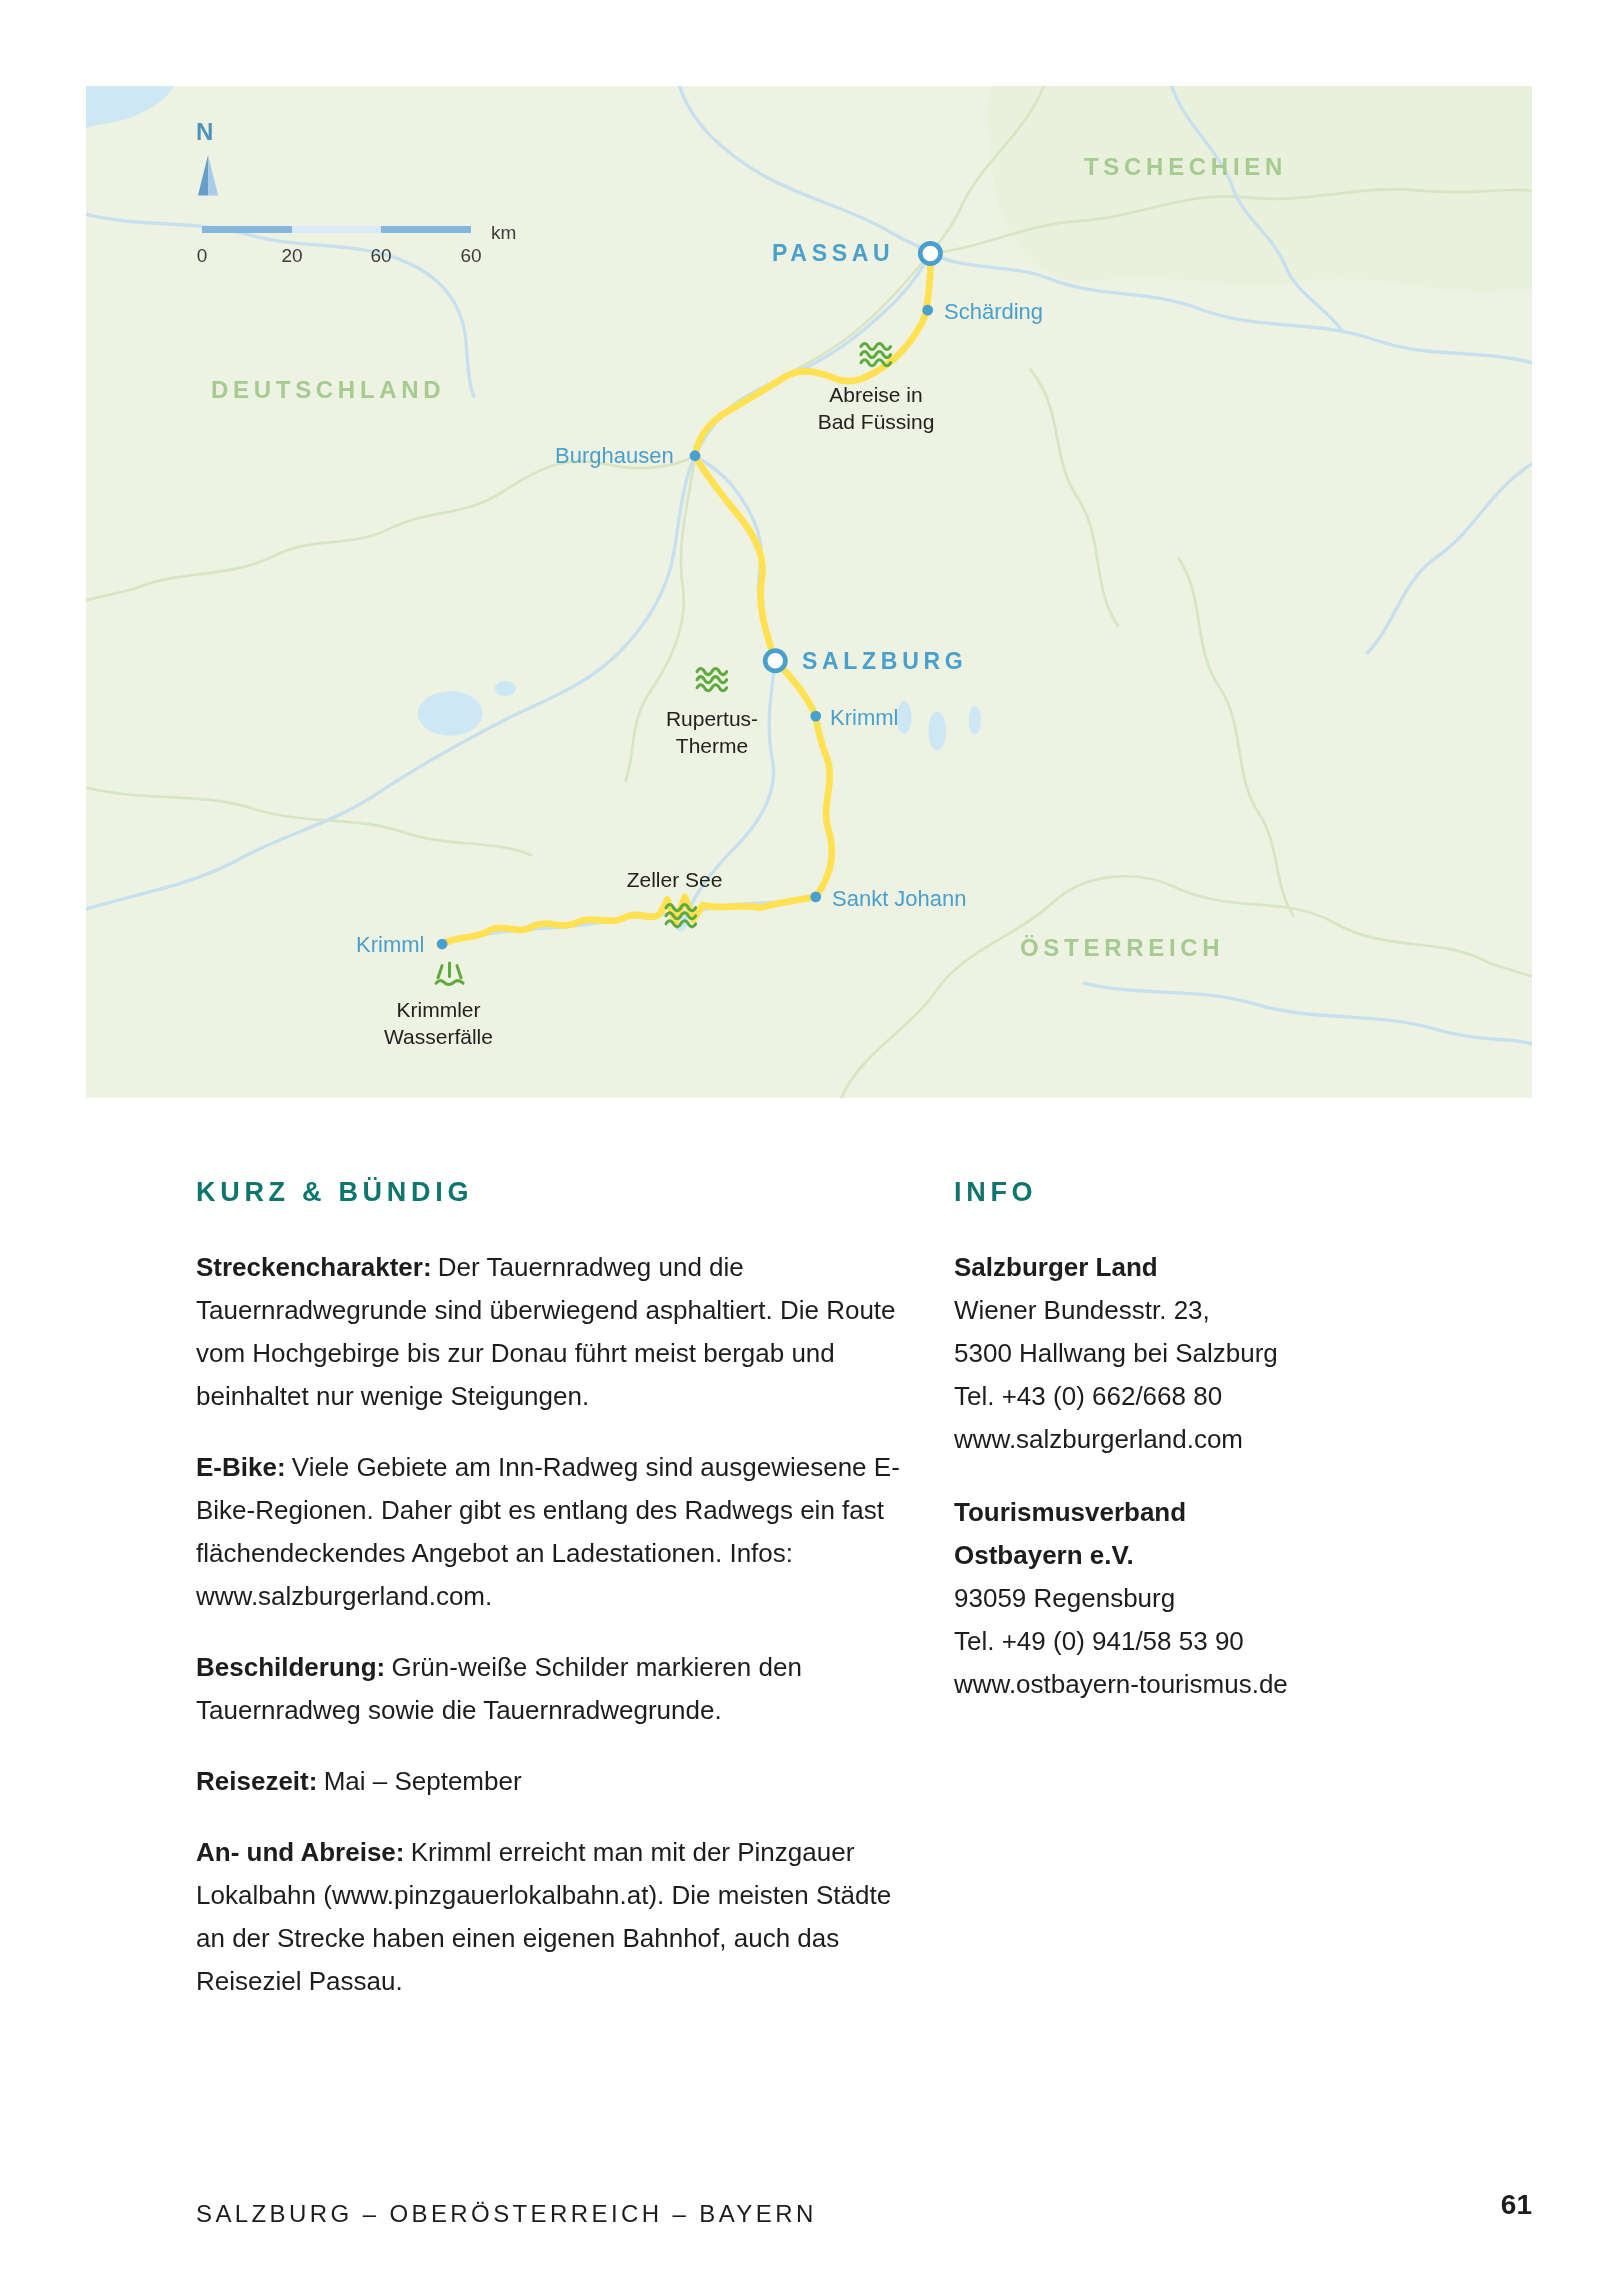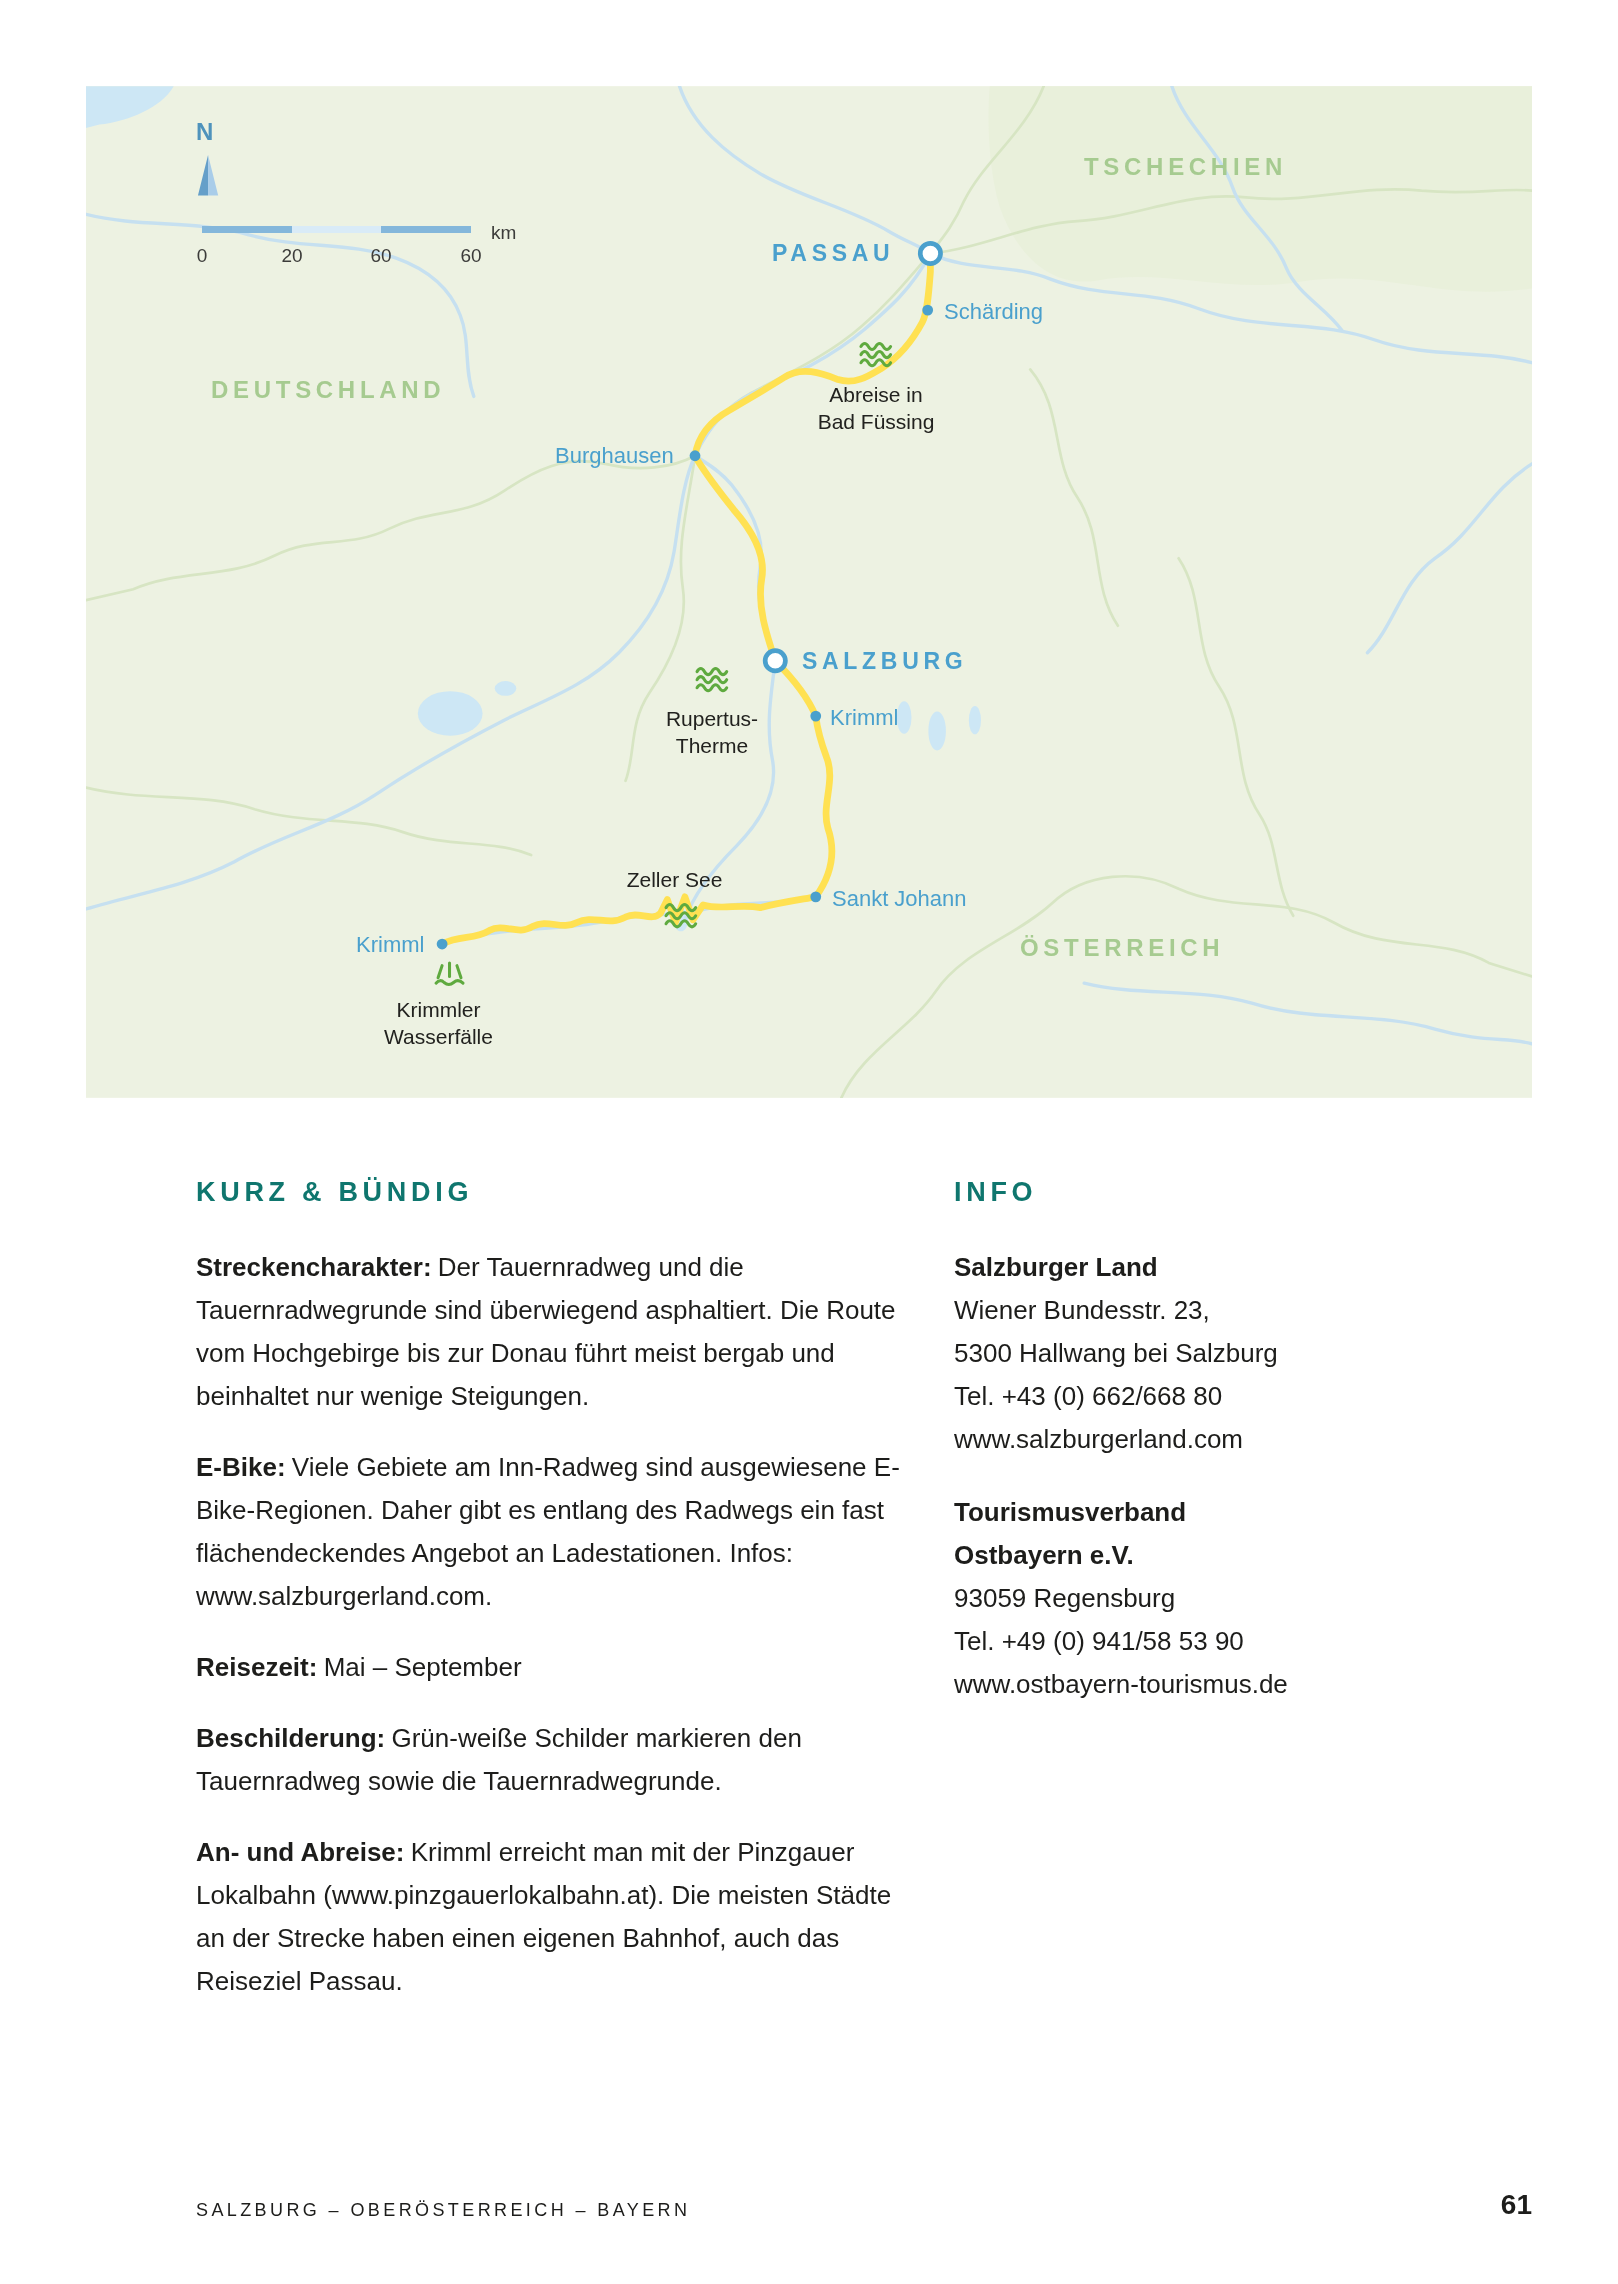--- a/index.html
+++ b/index.html
@@ -29,21 +29,21 @@
   .col{position:absolute;top:1177px;}
   .col-left{left:196px;width:705px;}
   .col-right{left:954px;width:533px;}
   .heading{color:#0f766e;font-size:27px;font-weight:bold;letter-spacing:4.7px;margin:0 0 38px 0;}
   .para{font-size:26px;line-height:43px;margin:0 0 28px 0;color:#1d1d1b;}
   .para strong{margin-right:0.24em;}
   .info-block{font-size:26px;line-height:43px;margin:0 0 30px 0;color:#1d1d1b;}
   .info-title{font-weight:bold;}
 
   
-  .footer-left{position:absolute;left:196px;top:2200px;font-size:18px;letter-spacing:3.4px;color:#1d1d1b;}
+  .footer-left{position:absolute;left:196px;top:2200px;font-size:24px;letter-spacing:3.4px;color:#1d1d1b;}
   .page-number{position:absolute;right:86px;top:2189px;font-size:28px;font-weight:bold;color:#1d1d1b;}
 </style>
 </head>
 <body>
 
 <div class="page">
 
   <div class="map">
     <svg viewBox="0 0 2144 1500" width="1446" height="1012">
       <rect x="0" y="0" width="2144" height="1500" fill="#edf2e2"></rect>
@@ -166,24 +166,24 @@
   <div class="col col-left">
     <div class="heading">KURZ &amp; BÜNDIG</div>
 
     <p class="para">
       <strong>Streckencharakter:</strong><span>Der Tauernradweg und die Tauernradwegrunde sind überwiegend asphaltiert. Die Route vom Hochgebirge bis zur Donau führt meist bergab und beinhaltet nur wenige Steigungen.</span>
     </p>
     <p class="para">
       <strong>E-Bike:</strong><span>Viele Gebiete am Inn-Radweg sind ausgewiesene E-Bike-Regionen. Daher gibt es entlang des Radwegs ein fast flächendeckendes Angebot an Ladestationen. Infos: www.salzburgerland.com.</span>
     </p>
     <p class="para">
+      <strong>Beschilderung:</strong><span>Grün-weiße Schilder markieren den Tauernradweg sowie die Tauernradwegrunde.</span>
+    </p>
+    <p class="para">
       <strong>Reisezeit:</strong><span>Mai – September</span>
-    </p>
-    <p class="para">
-      <strong>Beschilderung:</strong><span>Grün-weiße Schilder markieren den Tauernradweg sowie die Tauernradwegrunde.</span>
     </p>
     <p class="para">
       <strong>An- und Abreise:</strong><span>Krimml erreicht man mit der Pinzgauer Lokalbahn (www.pinzgauerlokalbahn.at). Die meisten Städte an der Strecke haben einen eigenen Bahnhof, auch das Reiseziel Passau.</span>
     </p>
   </div>
 
   <div class="col col-right">
     <div class="heading">INFO</div>
 
     <div class="info-block">

